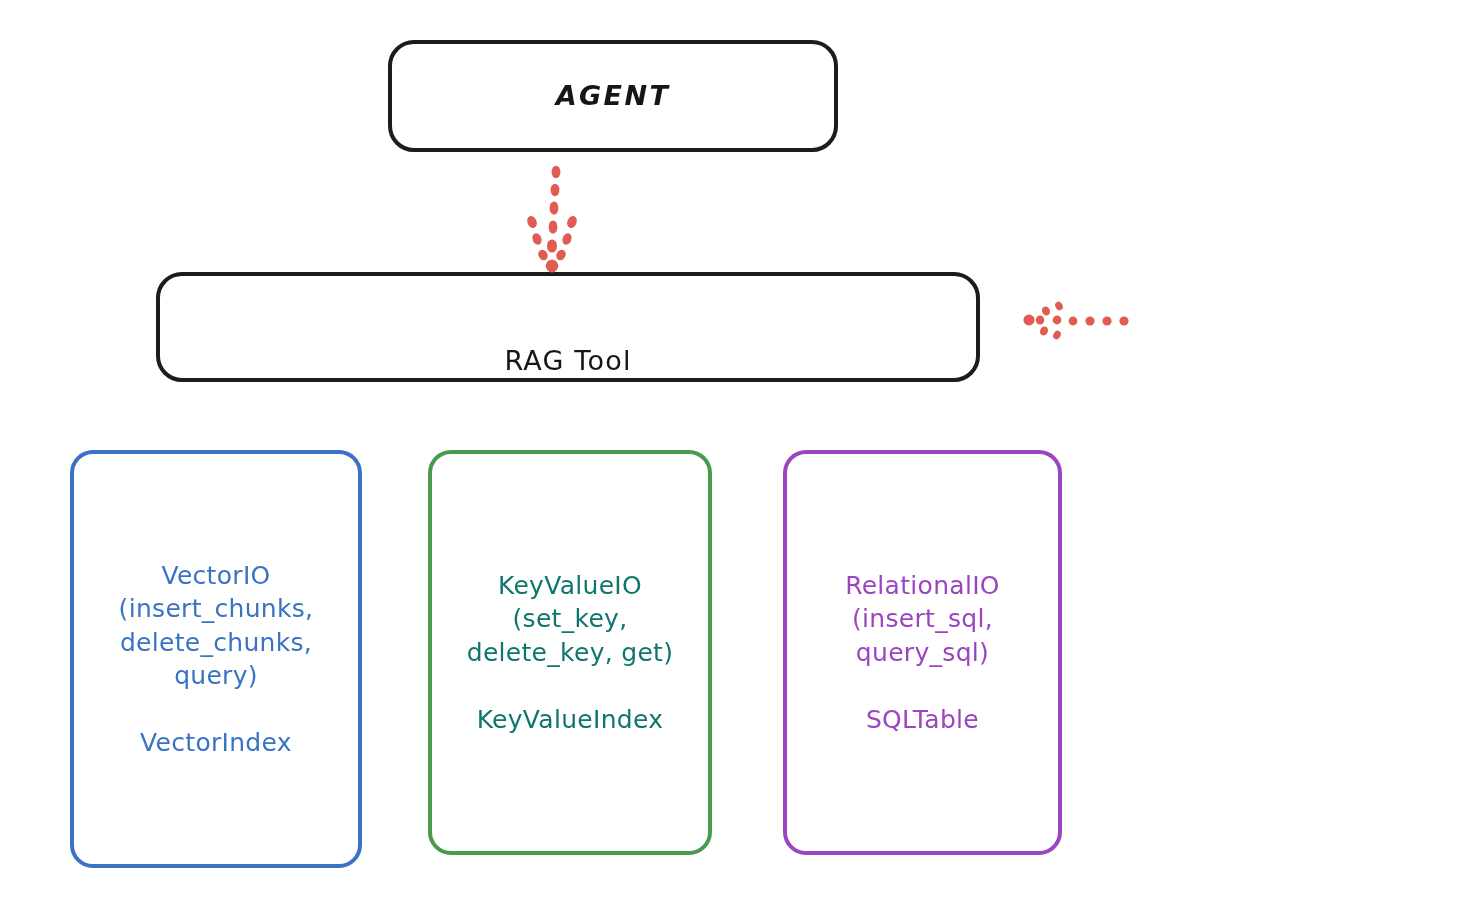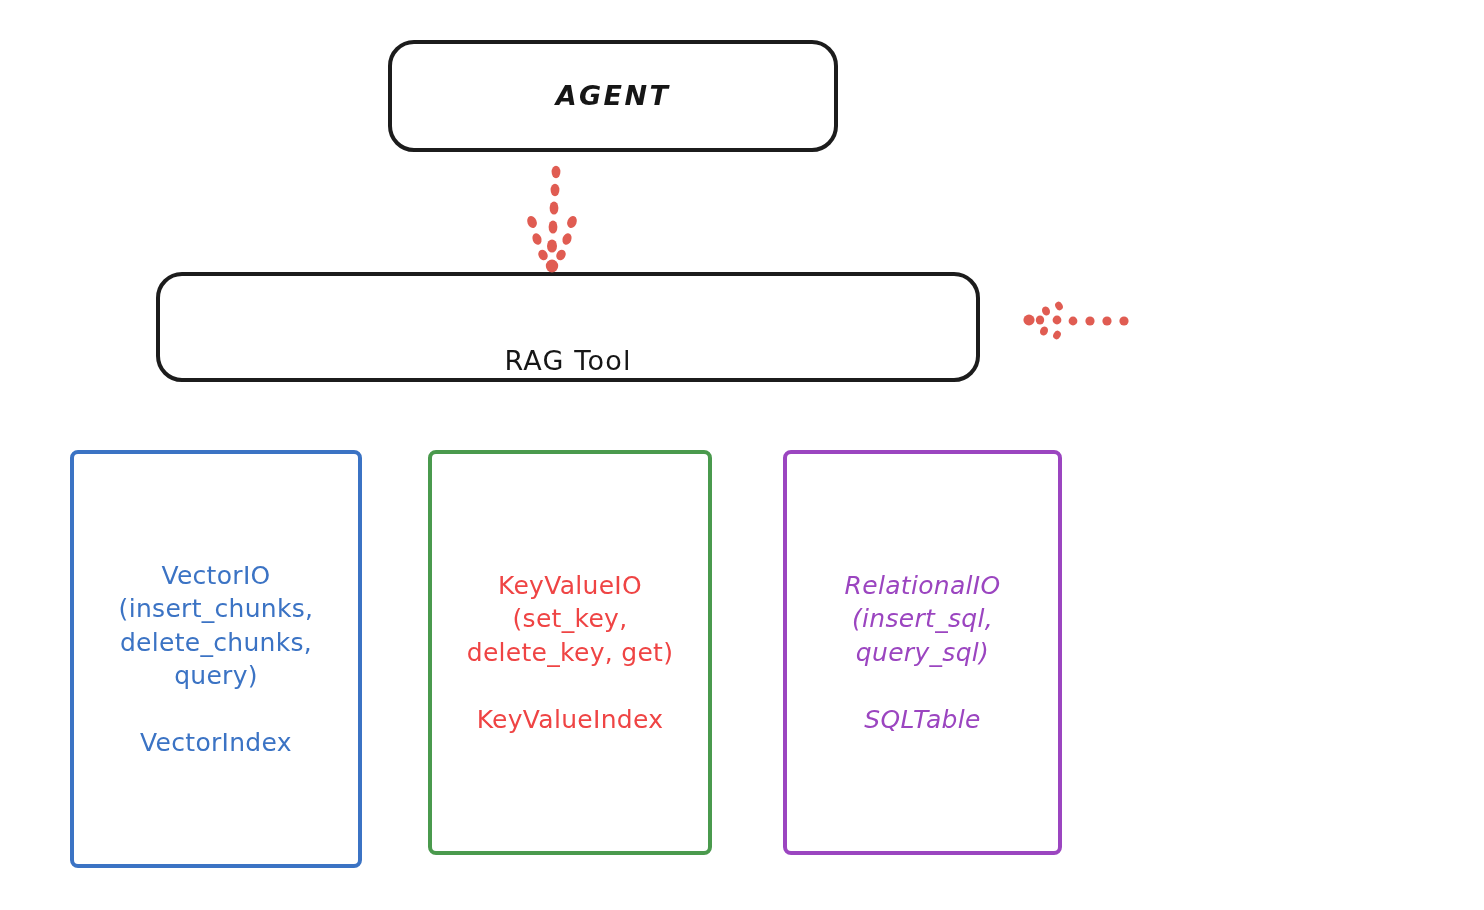--- a/index.html
+++ b/index.html
@@ -53,34 +53,34 @@
     font-style: normal;
     font-weight: 500;
     font-size: 27px;
     letter-spacing: 1.2px;
   }
 
   
   .node.store {
     border-width: 4px;
     border-style: solid;
-    border-radius: 8px;
+    border-radius: 23px;
   }
   .node.store .label {
     font-family: "DejaVu Sans", sans-serif;
     font-weight: 500;
     font-size: 25px;
     line-height: 1.34;
     letter-spacing: 0.3px;
     padding: 0 6px;
   }
   .node.blue   { border-color: #3b73c4; }
   .node.blue   .label { color: #3b73c4; }
   .node.green  { border-color: #4a9a4d; }
-  .node.green  .label { color: #ef4444; }
+  .node.green  .label { color: #0f766e; }
   .node.purple { border-color: #9b45c0; }
   .node.purple .label { color: #9b45c0; }
 
   
   .annotation {
     position: absolute;
     color: #c83a33;
     font-family: "DejaVu Sans", sans-serif;
     font-style: italic;
     font-weight: 600;
@@ -123,21 +123,21 @@
   </div>
 
   <div class="node store green" style="left:428px; top:450px; width:284px; height:405px;">
     <span class="label">KeyValueIO
 (set_key,
 delete_key, get)
 
 KeyValueIndex</span>
   </div>
 
-  <div class="node store purple" style="left:783px; top:450px; width:279px; height:405px;font-style:italic;">
+  <div class="node store purple" style="left:783px; top:450px; width:279px; height:405px;">
     <span class="label">RelationalIO
 (insert_sql,
 query_sql)
 
 SQLTable</span>
   </div>
 
 
   <svg class="arrow-layer" viewBox="0 0 1484 910">
 

